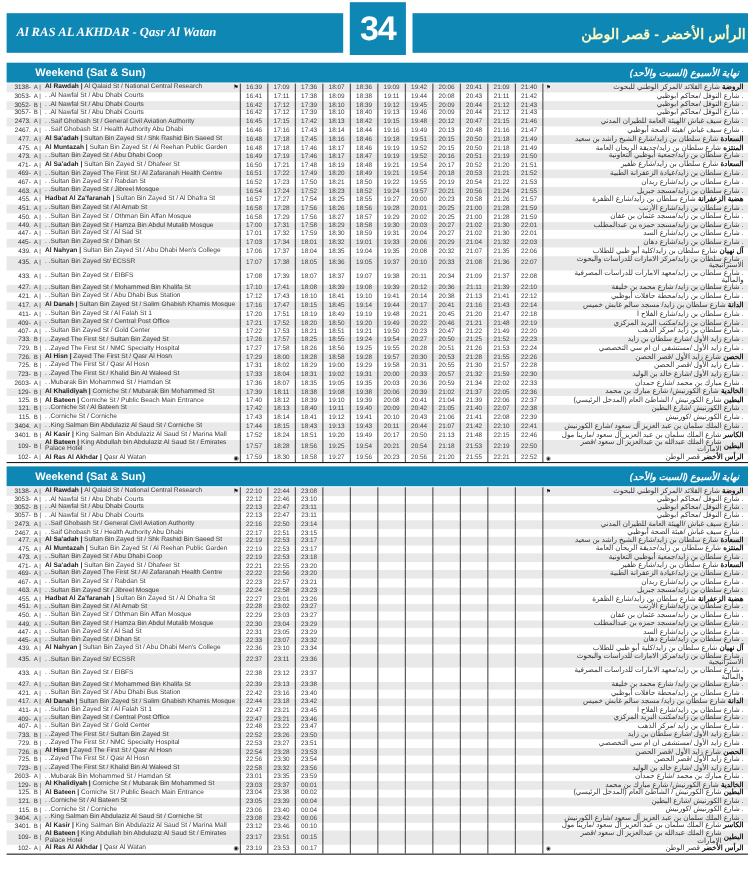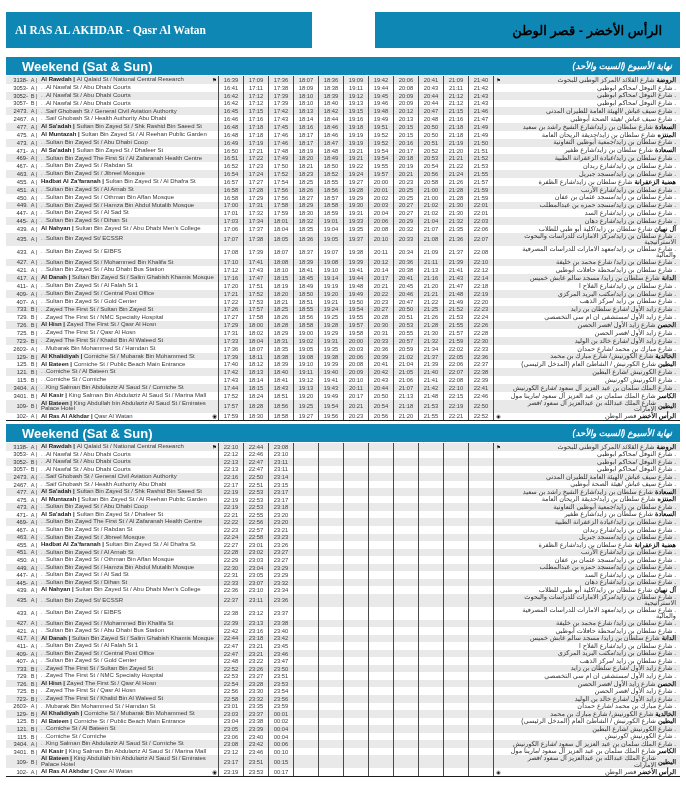--- a/index.html
+++ b/index.html
@@ -1,32 +1,32 @@
 <!DOCTYPE html>
 <html style="--teal: #0f87b4;"><head>
 <meta charset="utf-8">
 <style>
   html,body{margin:0;padding:0;background:#fff;}
   .page{position:relative;width:686px;height:811px;background:#fff;overflow:hidden;
         font-family:"Liberation Sans",sans-serif;}
   
   .band{position:absolute;background:var(--teal);}
   .band-left{left:6px;top:12px;width:306px;height:36px;display:flex;align-items:center;}
-  .band-left .t{color:#fff;font-family:"Liberation Serif",serif;
+  .band-left .t{color:#fff;font-family:"Liberation Serif",serif;font-style:italic;
                 font-weight:bold;font-size:11.5px;padding-left:9px;white-space:nowrap;}
   .route-box{position:absolute;left:318px;top:2px;width:51px;height:48px;background:var(--teal);
              display:flex;align-items:center;justify-content:center;}
   .route-box .n{color:#fff;font-weight:bold;font-size:31px;letter-spacing:-1px;}
   .band-right{left:375px;top:12px;width:305px;height:36px;display:flex;align-items:center;
               justify-content:flex-end;}
-  .band-right .t{color:#000000;font-weight:bold;font-size:13px;padding-right:18px;direction:rtl;white-space:nowrap;}
+  .band-right .t{color:#fef9c3;font-weight:bold;font-size:13px;padding-right:2px;direction:rtl;white-space:nowrap;}
   
   .wbar{position:absolute;left:6px;width:674px;height:18px;background:var(--teal);
         display:flex;align-items:center;justify-content:space-between;}
-  .wbar .en{color:#fff;font-weight:bold;font-size:13px;padding-left:16px;}
+  .wbar .en{color:#fff;font-weight:bold;font-size:10px;padding-left:26px;}
   .wbar .ar{color:#fff;font-weight:bold;font-size:8.5px;padding-right:8px;direction:rtl;font-style:italic;}
   #wbar1{top:57px;} #wbar2{top:424px;}
   
   .tbl{position:absolute;left:6px;width:674px;border-bottom:1.5px solid #1b1b1b;}
   #tbl1{top:76px;} #tbl2{top:443px;}
   .row{display:flex;align-items:stretch;}
   #tbl1 .row{min-height:7.85px;} #tbl2 .row{min-height:7.55px;}
   .row:nth-child(odd){background:#e9e9e9;}
   .lblk{width:212px;flex:none;display:flex;align-items:center;border-right:1px solid #4a4a4a;}
   .c-code{width:22px;flex:none;text-align:right;font-size:5.8px;color:#333;}
@@ -43,20 +43,23 @@
   .c-ar b{color:#111;padding-left:2px;}
 </style>
 </head>
 <body>
 
 <div class="page">
 
   <div class="band band-left">
     <span class="t">Al RAS AL AKHDAR - Qasr Al Watan</span>
   </div>
+  <div class="route-box">
+    <span class="n">34</span>
+  </div>
   <div class="band band-right">
     <span class="t">الرأس الأخضر - قصر الوطن</span>
   </div>
 
   <div class="wbar" id="wbar1">
     <span class="en">Weekend (Sat &amp; Sun)</span>
     <span class="ar">نهاية الأسبوع (السبت والأحد)</span>
   </div>
   <div class="wbar" id="wbar2">
     <span class="en">Weekend (Sat &amp; Sun)</span>

